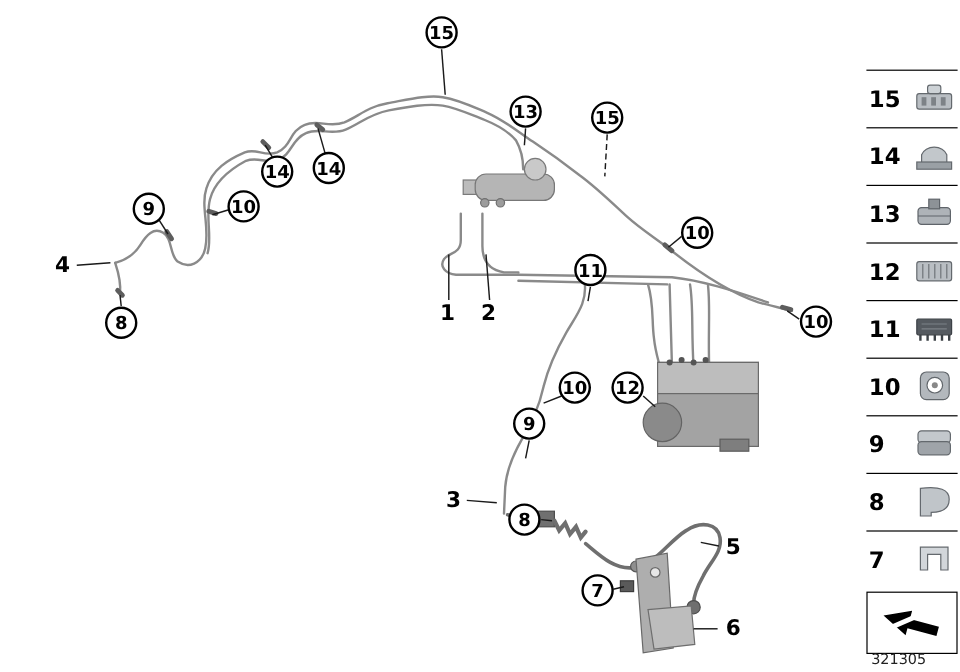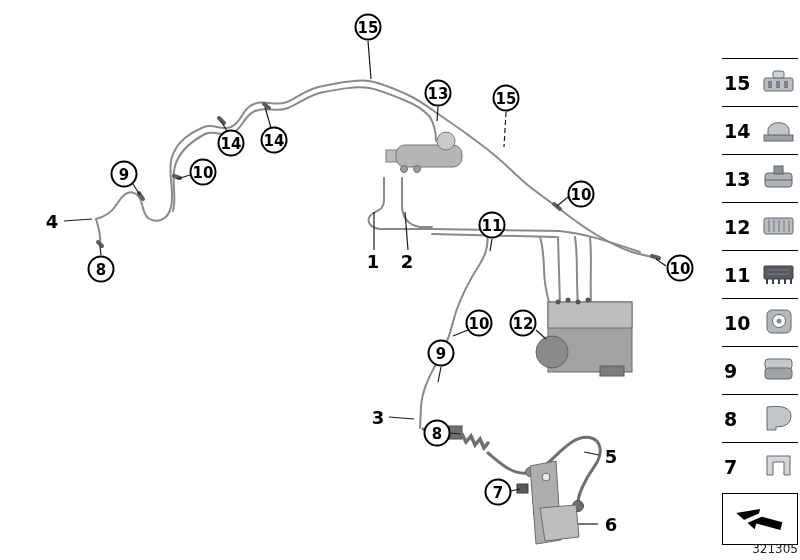--- a/index.html
+++ b/index.html
@@ -28,21 +28,21 @@
     justify-content:space-between;padding:0 2px;box-sizing:border-box;cursor:pointer;
     background:#fff;
   }
   .lrow:last-of-type{border-bottom:1px solid #000;}
   .lnum{font-weight:bold;font-size:19px;color:#000;}
   .abox{
     height:50px;border:1px solid #000;margin-top:3px;display:flex;
     align-items:center;justify-content:center;background:#fff;
   }
   .pn{
-    position:absolute;left:726px;top:542px;width:72px;text-align:right;
+    position:absolute;left:726px;top:542px;width:72px;
     font-size:12px;color:#222;z-index:6;
   }
 </style>
 </head>
 <body>
 
 <div id="stage">
 
   <svg class="art" width="800" height="560" viewBox="0 0 800 560">
 

